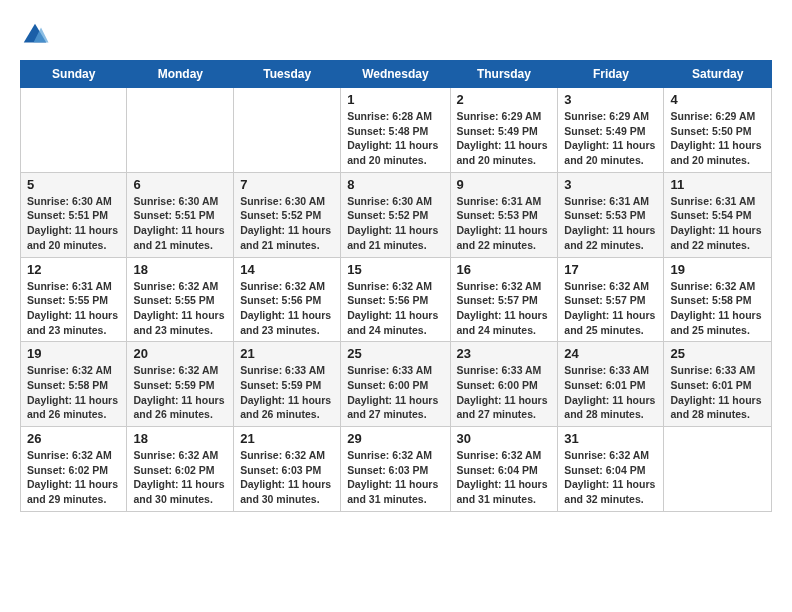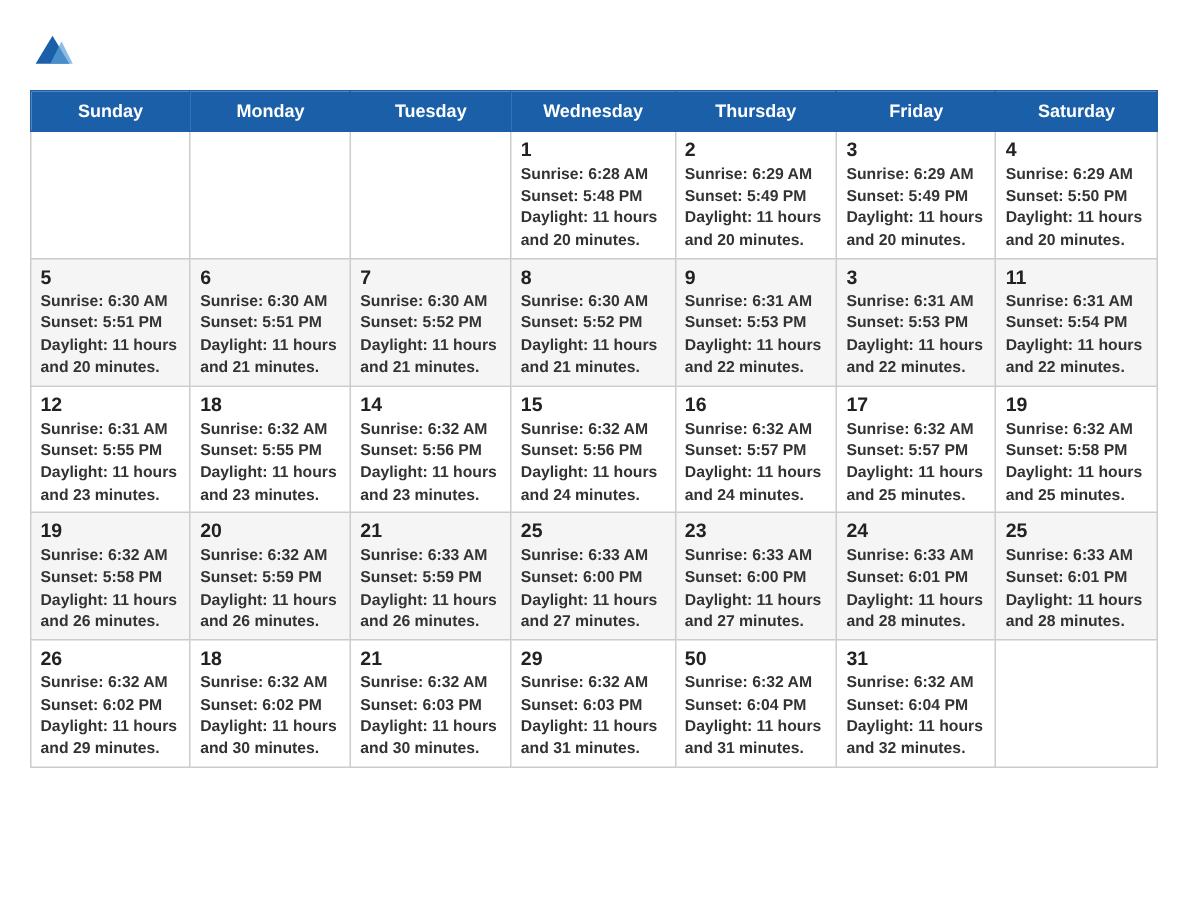--- a/index.html
+++ b/index.html
@@ -305,21 +305,21 @@
 Sunset: 6:03 PM
 Daylight: 11 hours and 30 minutes.</div>
         </td>
         <td>
           <div class="day-number">29</div>
           <div class="day-info" style="white-space: pre-line;">Sunrise: 6:32 AM
 Sunset: 6:03 PM
 Daylight: 11 hours and 31 minutes.</div>
         </td>
         <td>
-          <div class="day-number">50</div>
+          <div class="day-number">30</div>
           <div class="day-info" style="white-space: pre-line;">Sunrise: 6:32 AM
 Sunset: 6:04 PM
 Daylight: 11 hours and 31 minutes.</div>
         </td>
         <td>
           <div class="day-number">31</div>
           <div class="day-info" style="white-space: pre-line;">Sunrise: 6:32 AM
 Sunset: 6:04 PM
 Daylight: 11 hours and 32 minutes.</div>
         </td>

